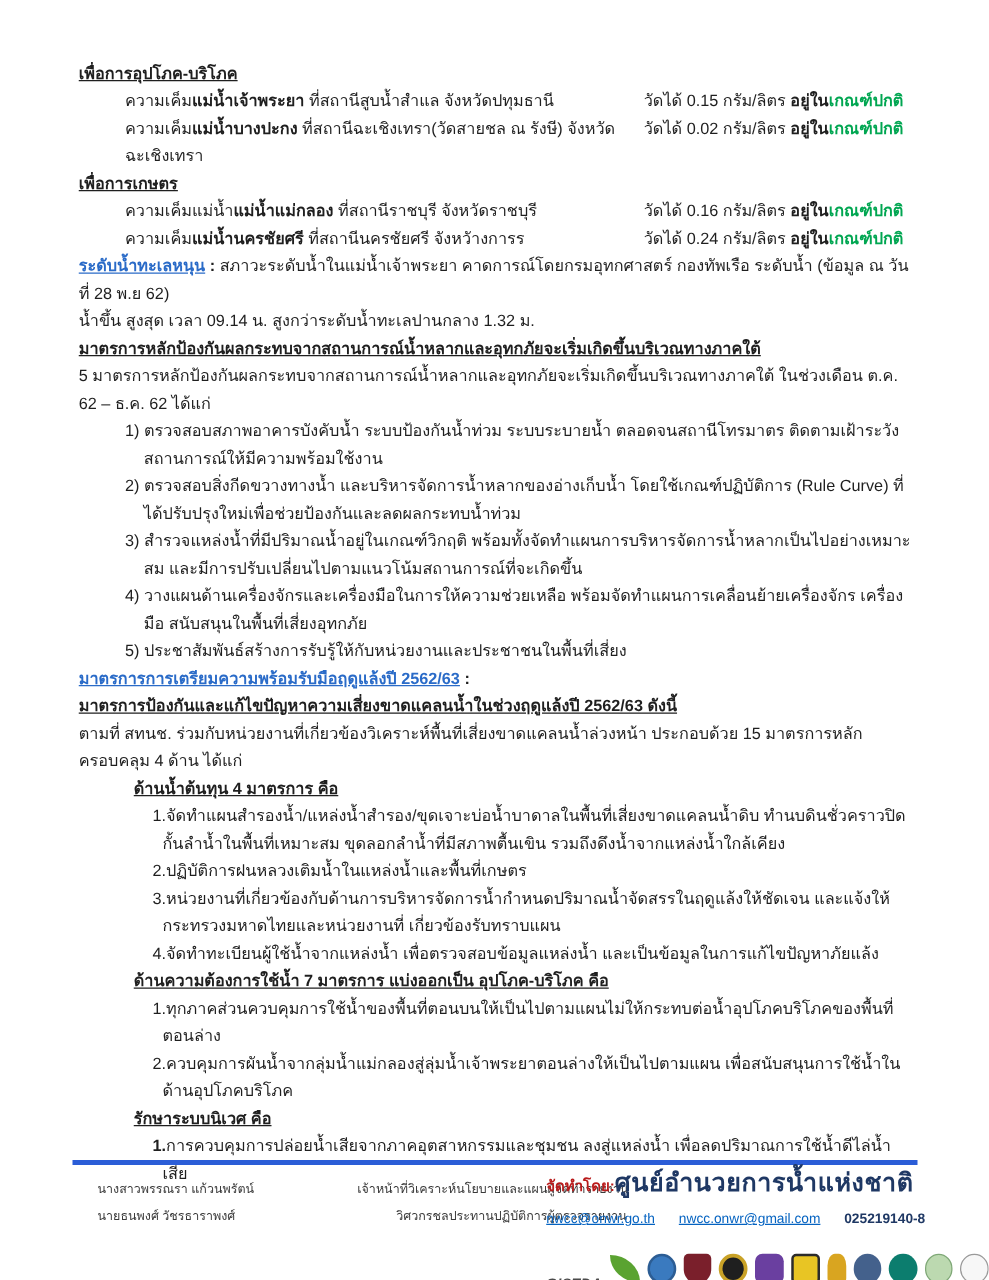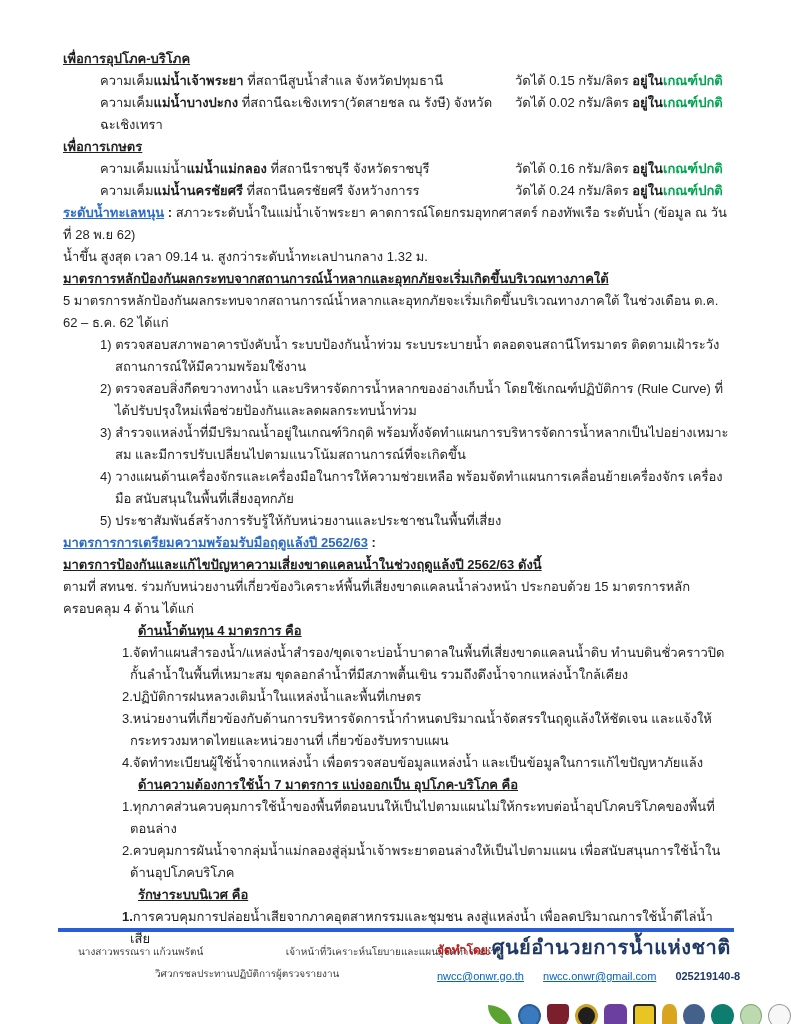--- a/index.html
+++ b/index.html
@@ -8,21 +8,21 @@
   .page{position:relative;width:791px;height:1024px;box-sizing:border-box;
         padding:48px 62px 0 63px;font-size:13px;line-height:22px;}
   .b{font-weight:bold;}
   .sec-head{font-weight:bold;text-decoration:underline;}
   .blue-head{color:#2a6bc8;font-weight:bold;text-decoration:underline;}
   .green{color:#00a651;}
   .srow{display:flex;margin-left:37px;}
   .srow .desc{flex:0 0 415px;}
   .srow .val{white-space:nowrap;}
   .nitem{margin-left:52px;text-indent:-15px;}
-  .sub-title{margin-left:75px;font-weight:bold;text-decoration:underline;}
+  .sub-title{margin-left:44px;font-weight:bold;text-decoration:underline;}
   .sitem{margin-left:67px;text-indent:-8px;}
   .divider{position:absolute;left:58px;top:928px;width:676px;height:4px;background:#2b5dd7;}
   .footer-left{position:absolute;left:78px;top:941px;width:360px;
                font-size:10px;line-height:22px;color:#3a3a3a;}
   .frow{display:flex;}
   .fname{flex:0 0 162px;}
   .fpos{flex:0 0 198px;text-align:right;}
   .frole{flex:0 0 90px;}
   .footer-right{position:absolute;left:437px;top:936px;width:354px;}
   .made-line{white-space:nowrap;}
@@ -110,20 +110,21 @@
 
   <div class="divider"></div>
 
   <div class="footer-left">
     <div class="frow">
       <span class="fname">นางสาวพรรณรา แก้วนพรัตน์</span>
       <span class="fpos">เจ้าหน้าที่วิเคราะห์นโยบายและแผน</span>
       <span class="frole">ผู้จัดทำรายงาน</span>
     </div>
     <div class="frow">
+      <span class="fname">นายธนพงศ์ วัชรธาราพงศ์</span>
       <span class="fpos">วิศวกรชลประทานปฏิบัติการ</span>
       <span class="frole">ผู้ตรวจรายงาน</span>
     </div>
   </div>
 
   <div class="footer-right">
     <div class="made-line">
       <span class="made-label">จัดทำโดย:</span><span class="org-title">ศูนย์อำนวยการน้ำแห่งชาติ</span>
     </div>
     <div class="contact-line">

